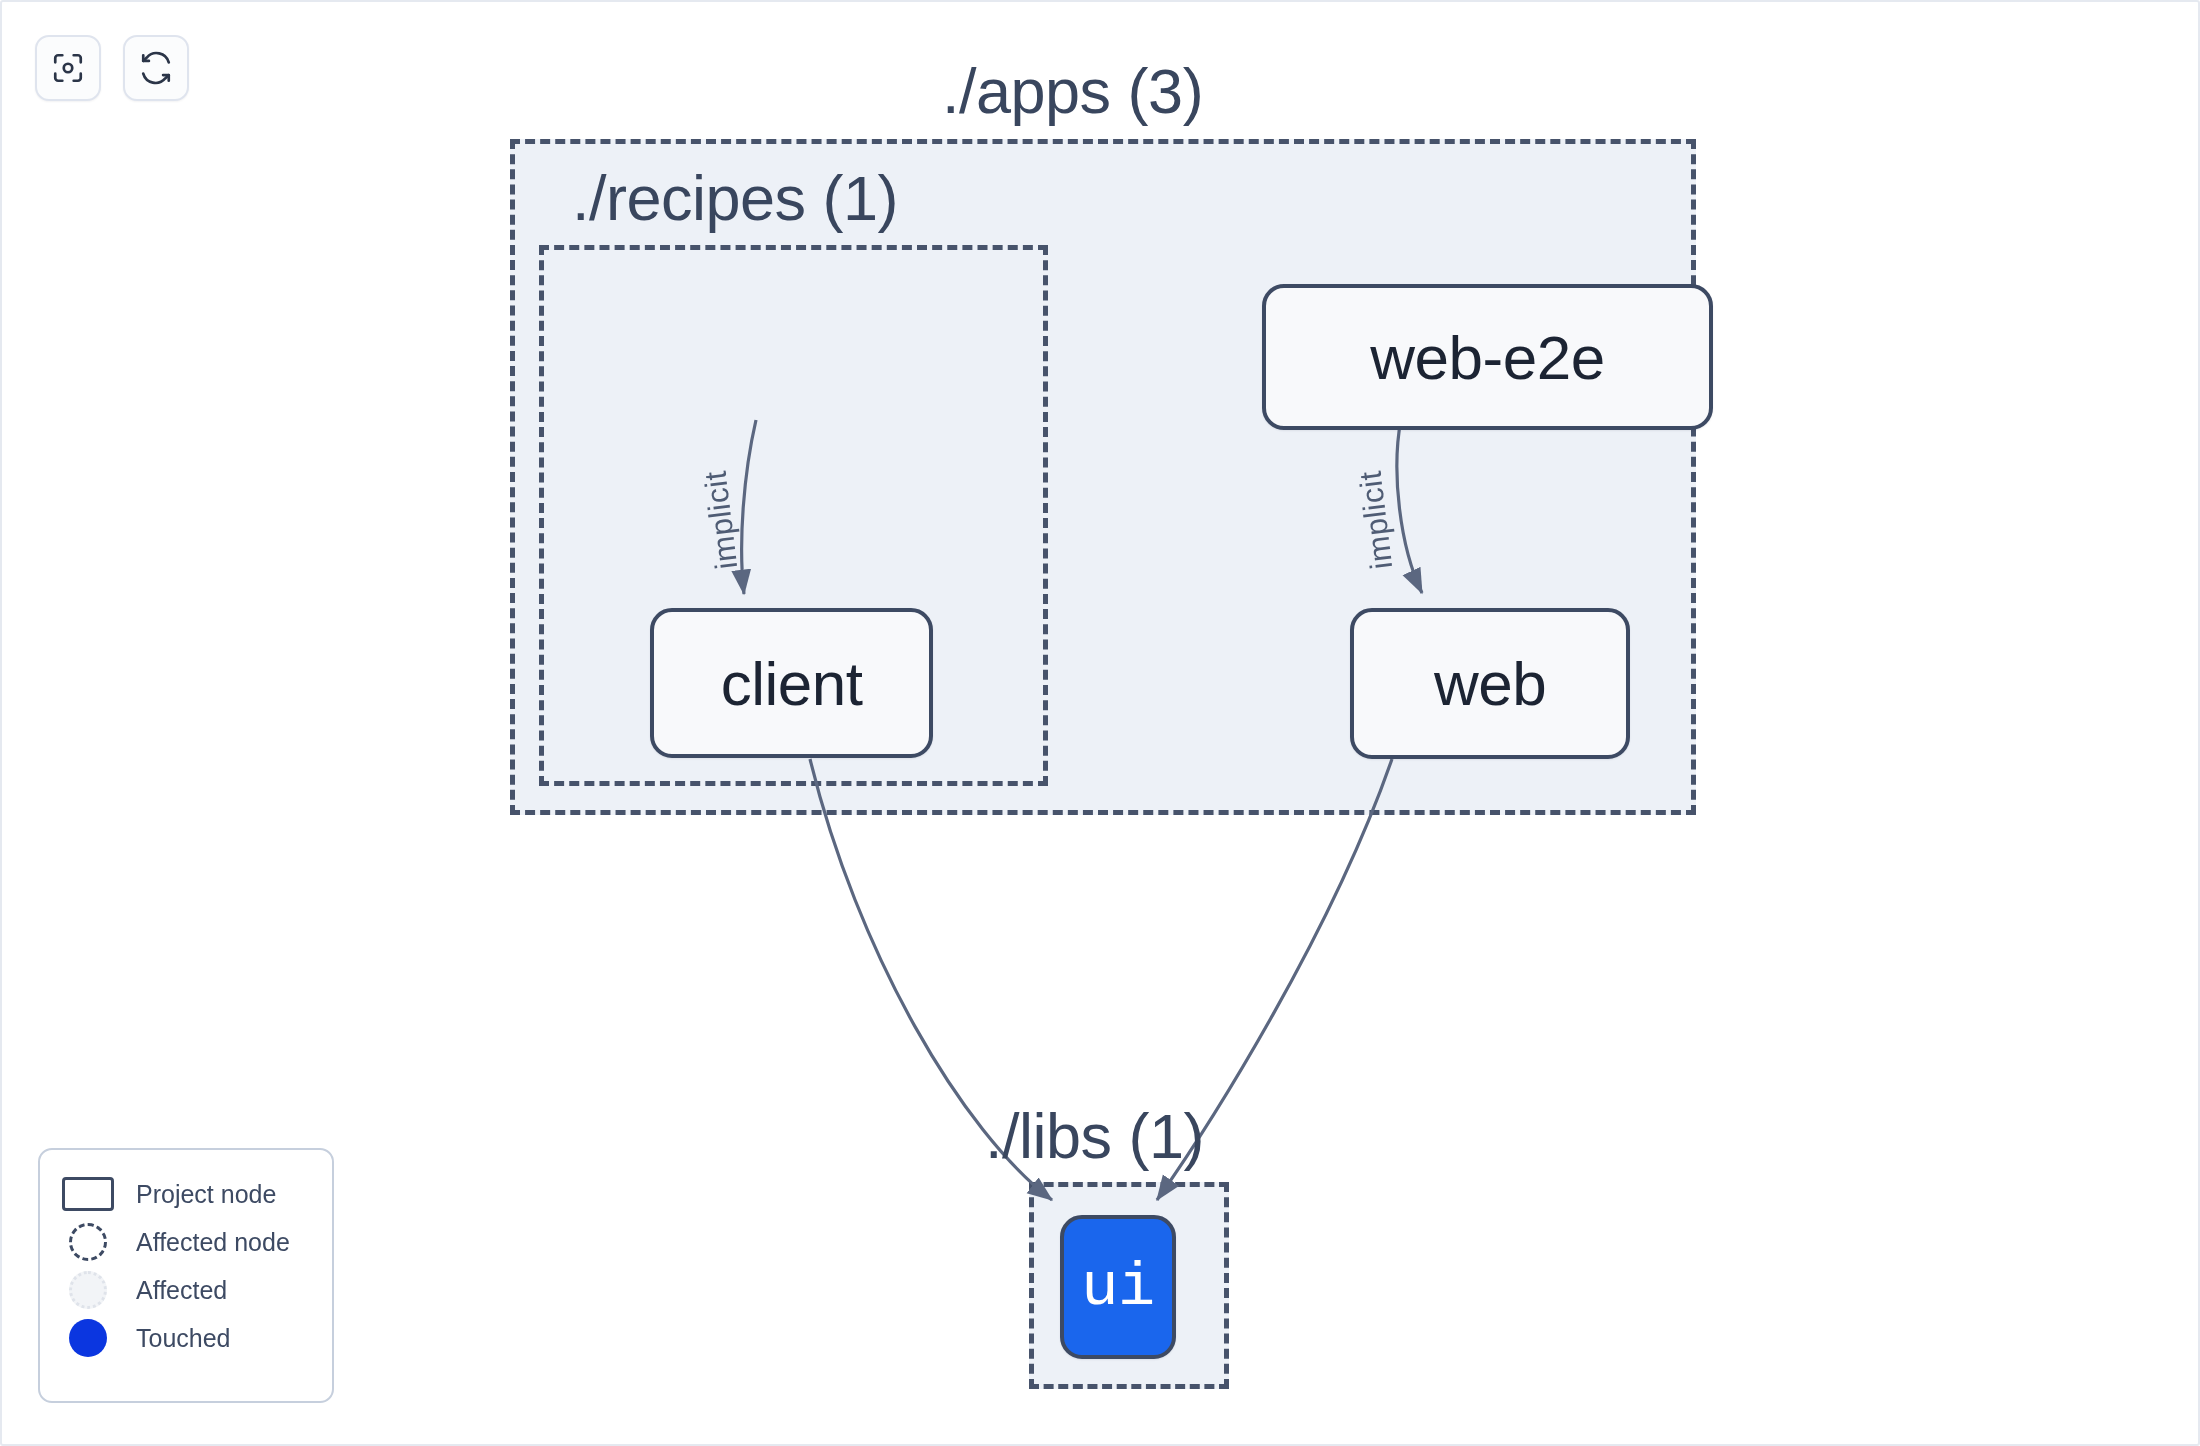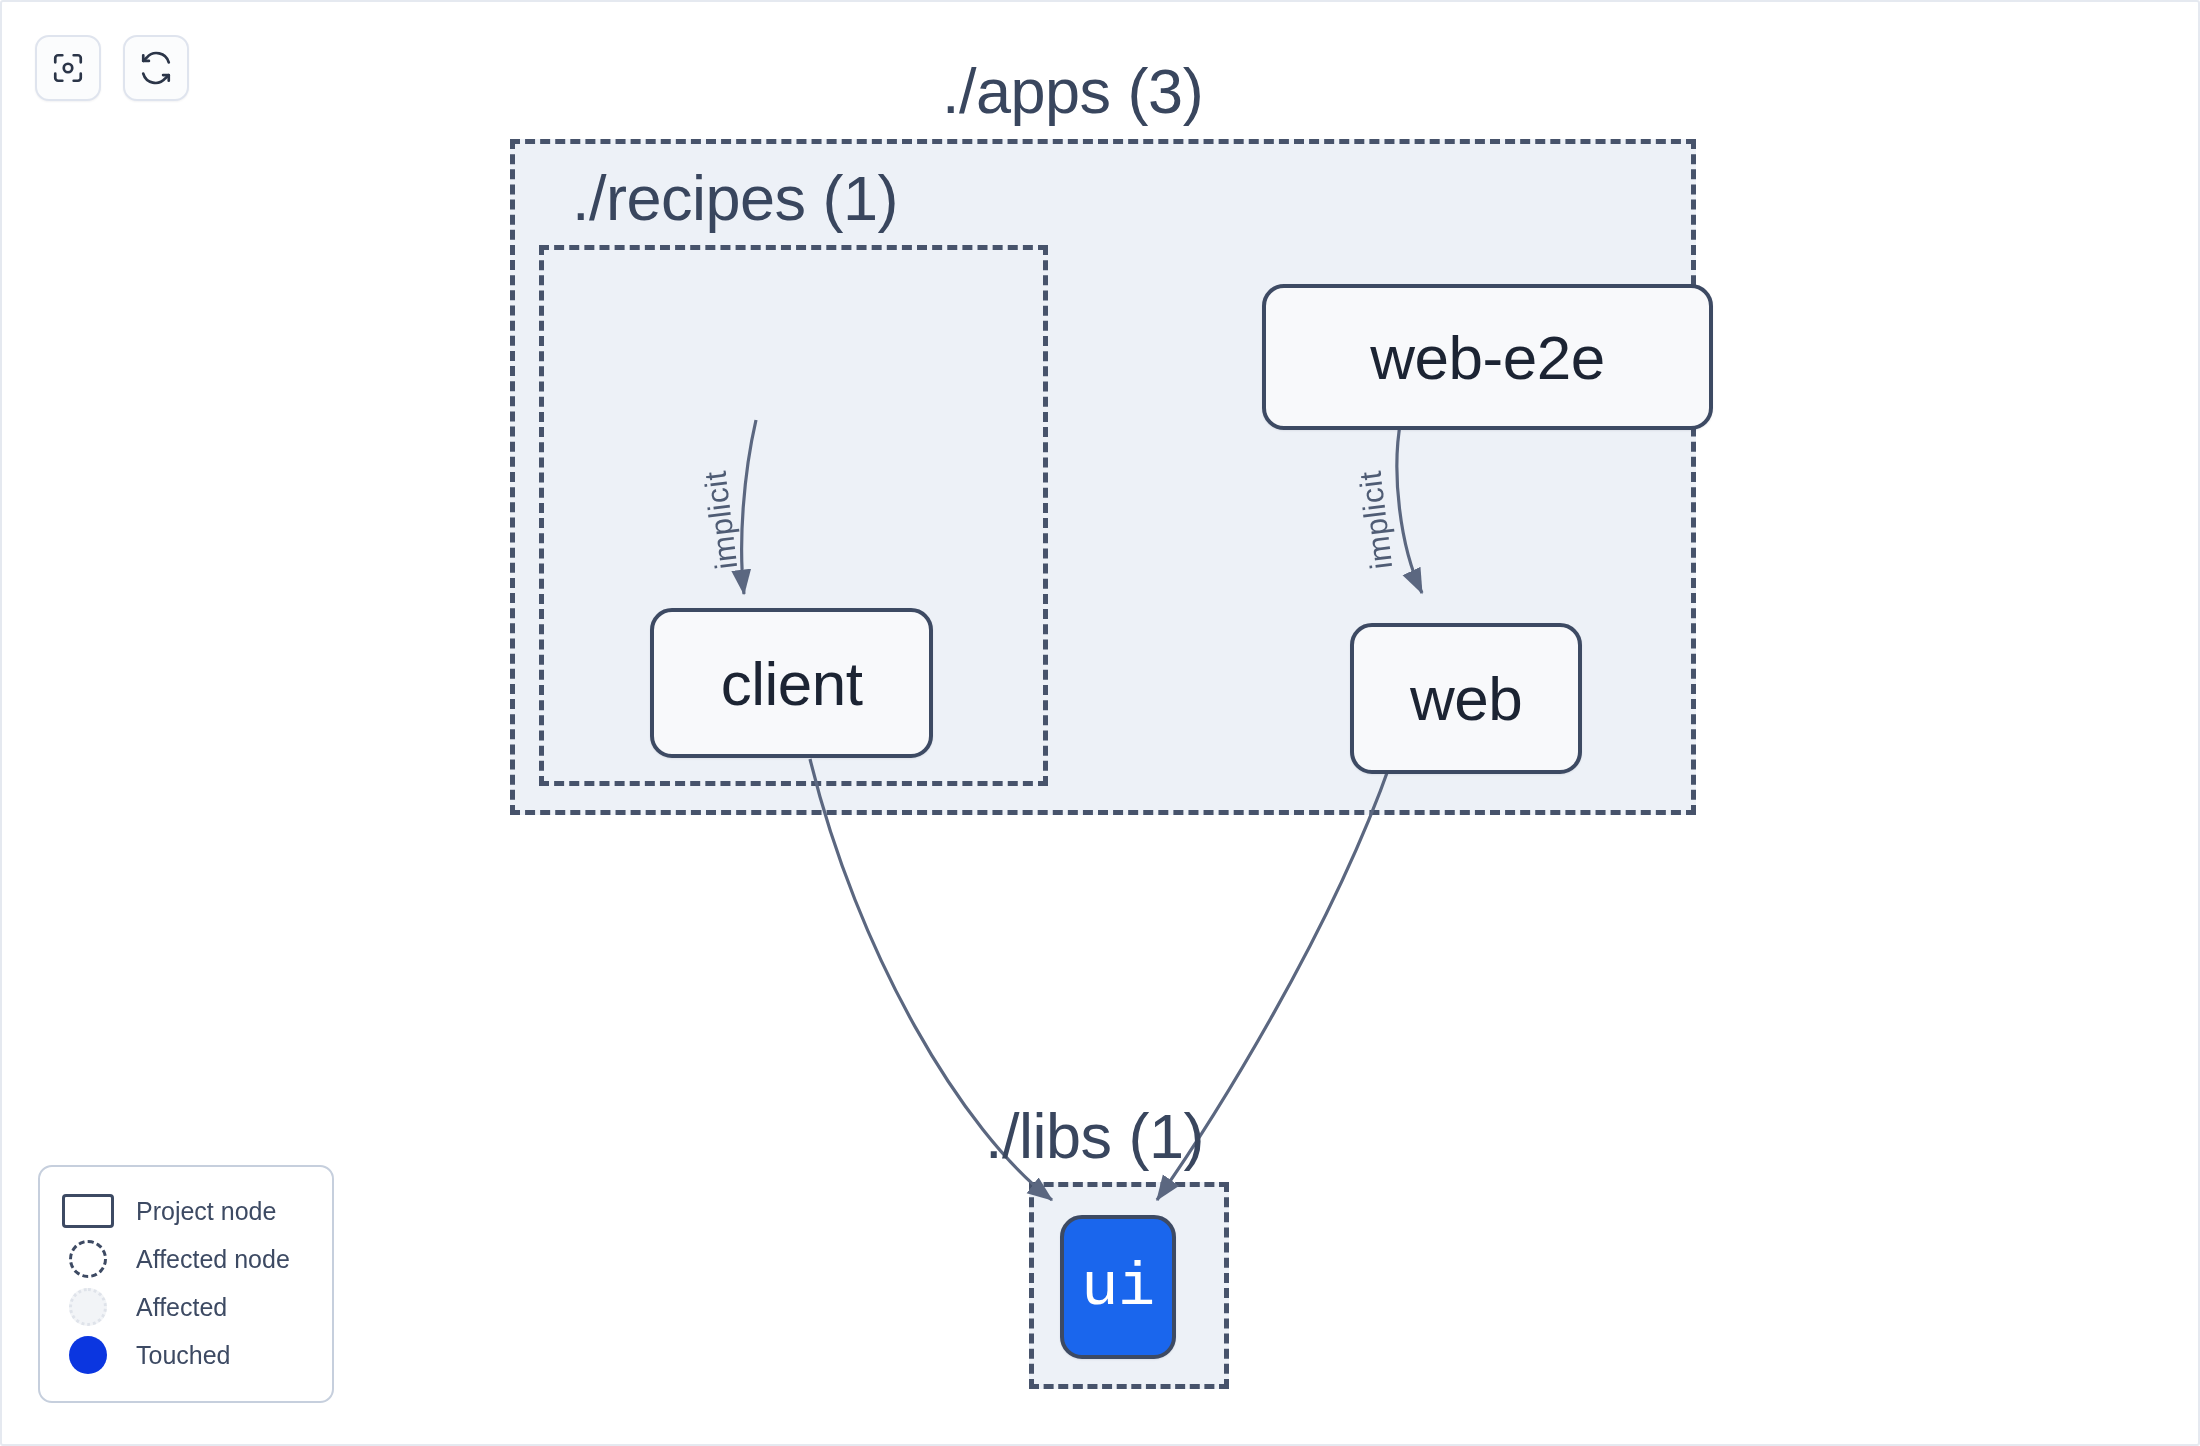--- a/index.html
+++ b/index.html
@@ -101,21 +101,21 @@
   }
 
   
   .legend {
     position: absolute;
     left: 36px; bottom: 41px;
     width: 296px;
     background: #ffffff;
     border: 2px solid #c6cfdd;
     border-radius: 14px;
-    padding: 20px 22px 22px 22px;
+    padding: 20px 22px 39px 22px;
     z-index: 45;
     margin-top: 12px;
   }
   .legend-row {
     display: flex; align-items: center;
     height: 48px;
     gap: 22px;
   }
   .legend-glyph {
     width: 52px; height: 40px;
@@ -215,21 +215,21 @@
 
 
     <div class="node" style="left:1260px; top:282px; width:451px; height:146px;text-align:center;">
       <span>web-e2e</span>
     </div>
 
     <div class="node" style="left:648px; top:606px; width:283px; height:150px;">
       <span>client</span>
     </div>
 
-    <div class="node" style="left:1348px; top:621px; width:232px; height:151px;">
+    <div class="node" style="left:1348px; top:606px; width:280px; height:151px;">
       <span>web</span>
     </div>
 
     <div class="node touched" style="left:1058px; top:1213px; width:116px; height:144px;font-family:Liberation Mono, monospace;">
       <span>ui</span>
     </div>
   </div>
 
   <div class="legend">
     <div class="legend-row">

